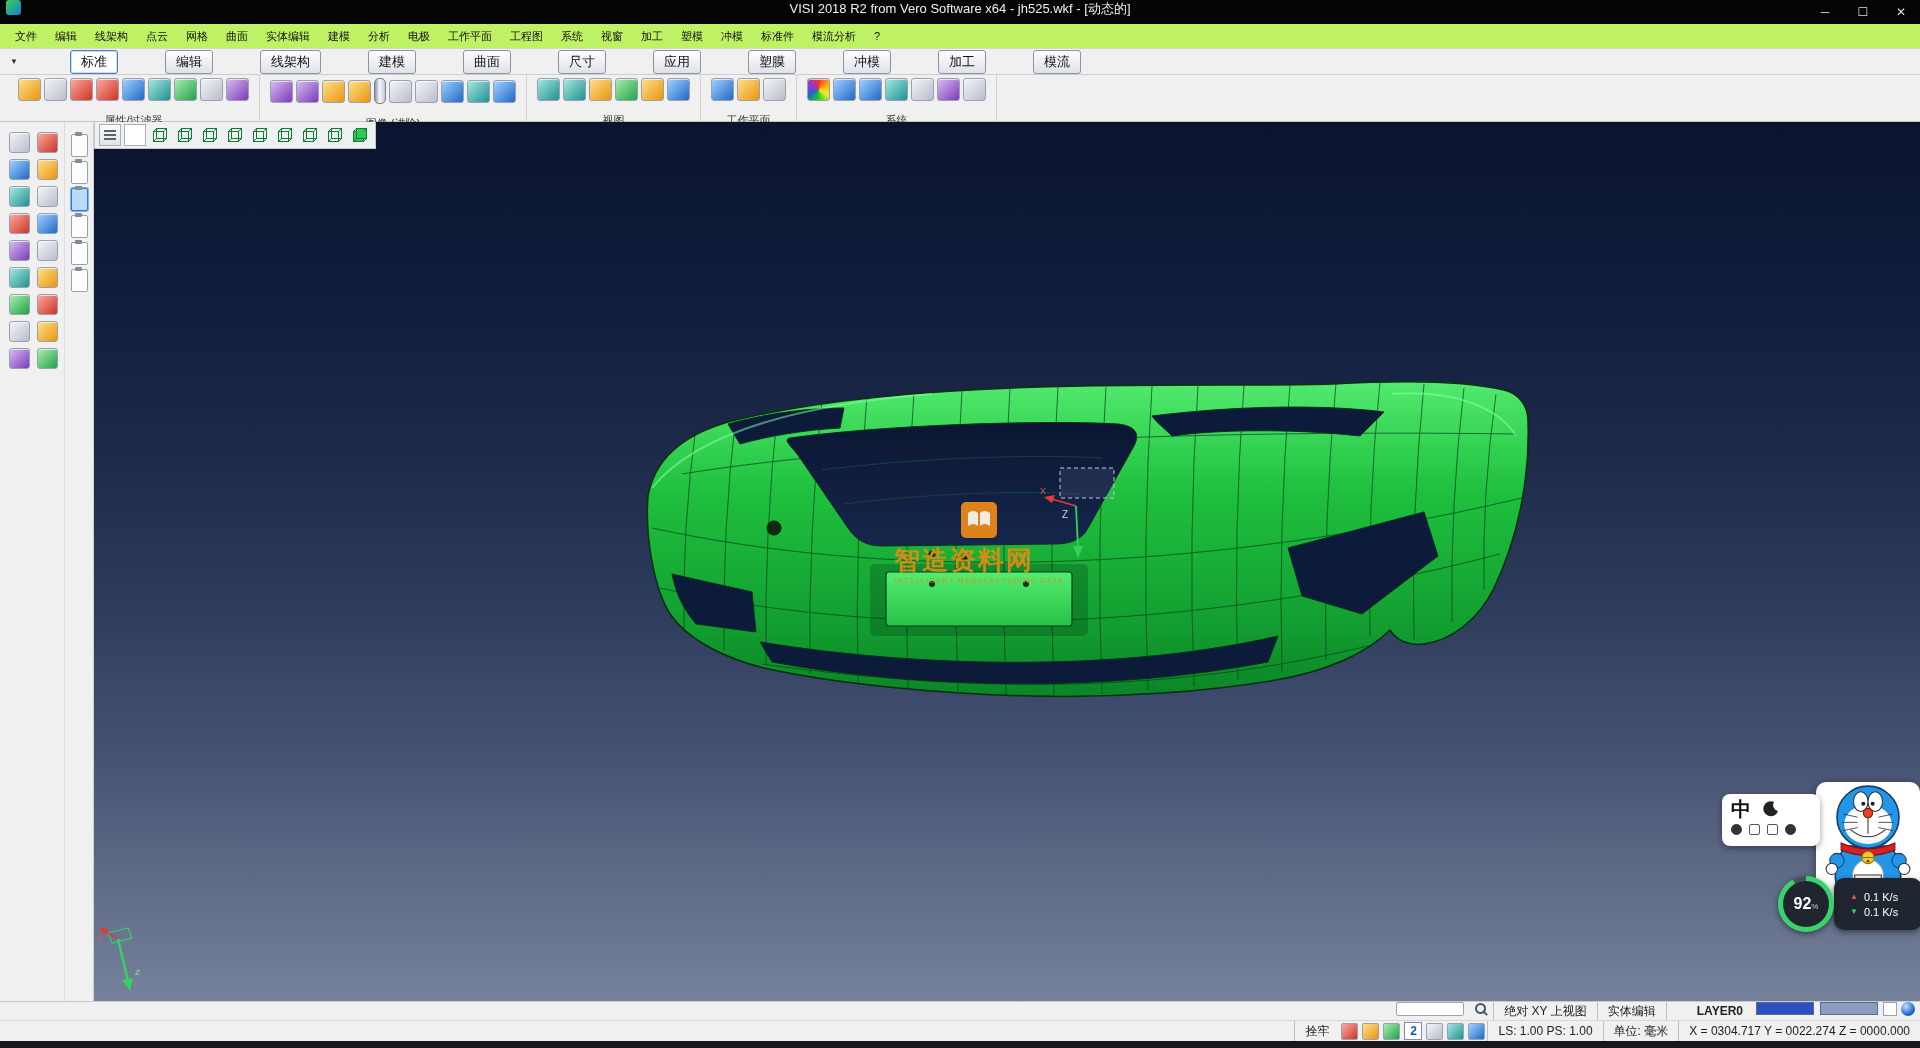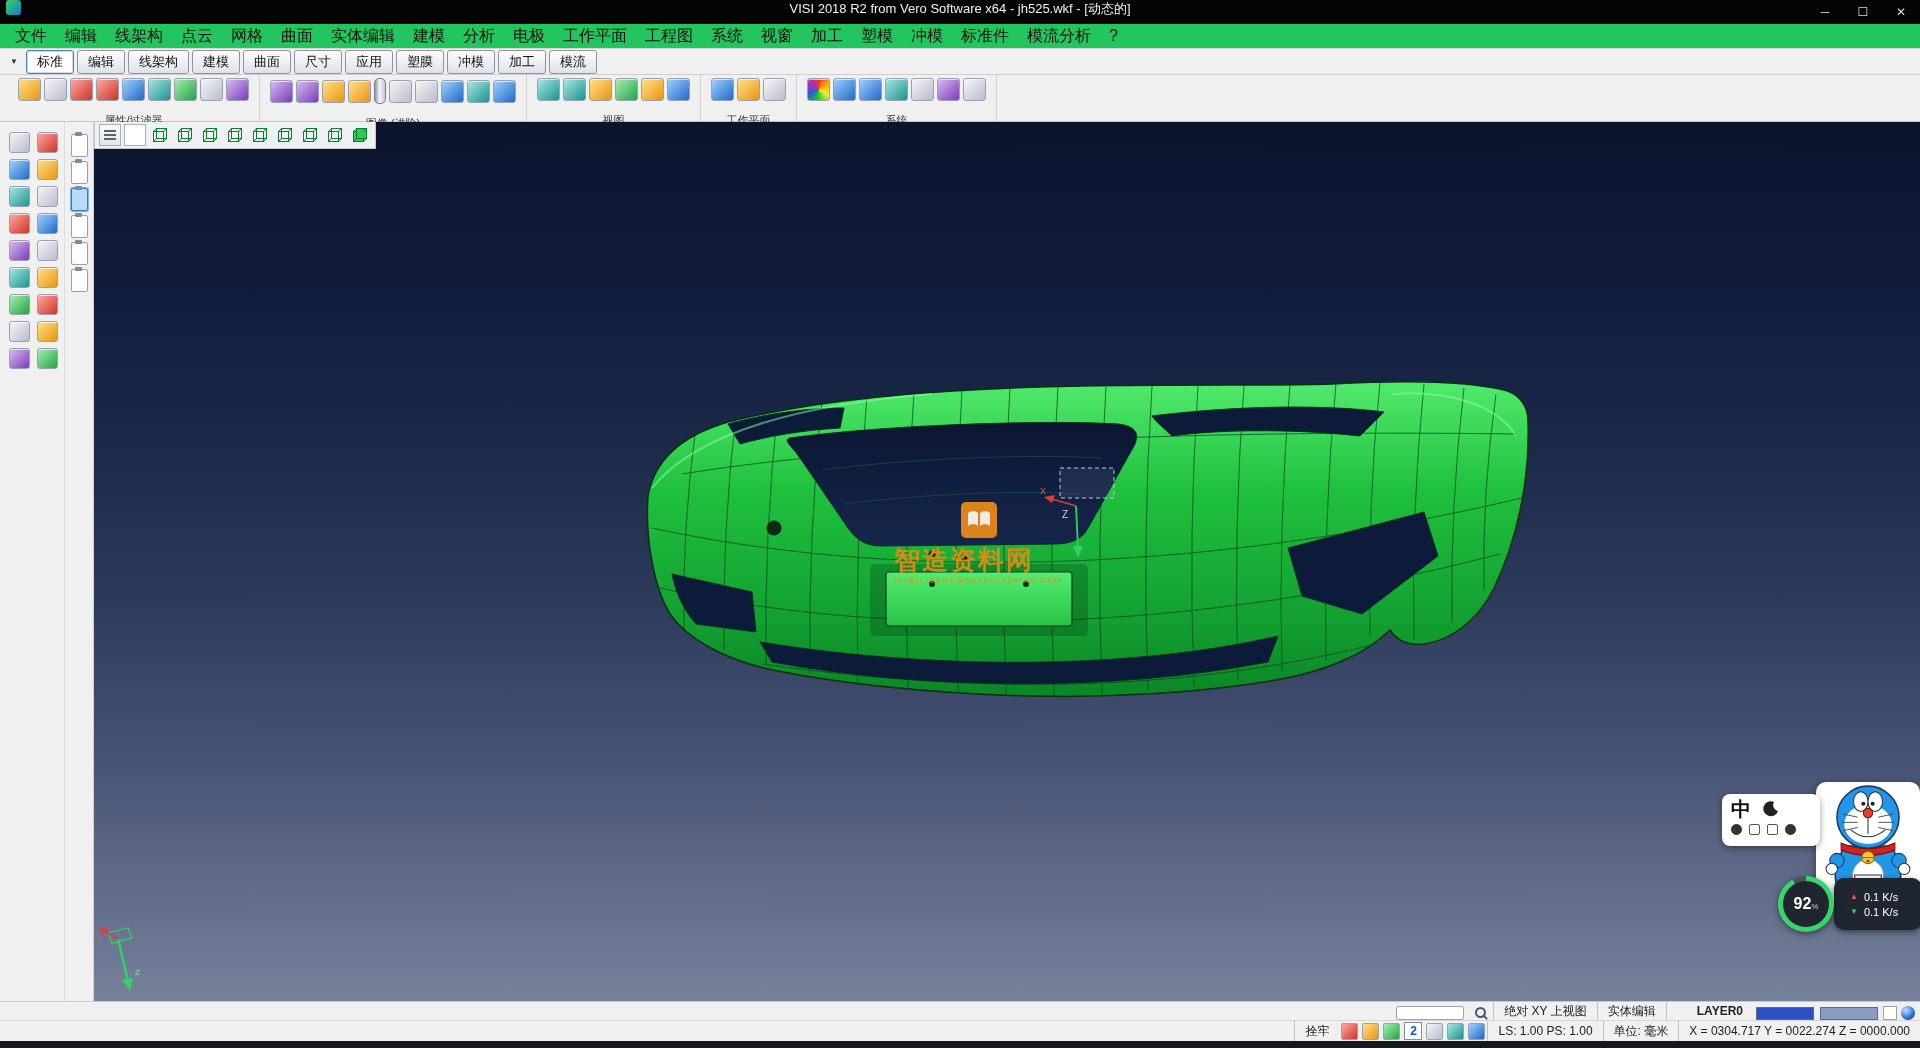--- a/index.html
+++ b/index.html
@@ -7,28 +7,28 @@
   .app{width:1920px;height:1048px;display:flex;flex-direction:column;}
 
   
   .titlebar{height:24px;background:#050505;display:flex;position:relative;color:#e8e8e8;flex:none;}
   .appicon{width:15px;height:15px;margin-left:6px;border-radius:3px;background:linear-gradient(135deg,#3fd05c,#0f7fd0);z-index:2;}
   .wtitle{position:absolute;left:0;right:0;text-align:center;font-size:13px;color:#f0f0f0;}
   .winbtns{margin-left:auto;display:flex;z-index:2;}
   .wbtn{width:38px;height:24px;display:flex;align-items:center;justify-content:center;font-size:12px;color:#ddd;cursor:default;}
 
   
-  .menubar{height:24px;background:#22c55e;border-bottom:1px solid #d6d6d6;display:flex;align-items:center;padding-left:6px;font-size:16px;color:#111;flex:none;}
+  .menubar{height:24px;background:#bef264;border-bottom:1px solid #d6d6d6;display:flex;align-items:center;padding-left:6px;font-size:11px;color:#111;flex:none;}
   .menu-item{padding:2px 9px;white-space:nowrap;}
 
   
   .tabbar{height:25px;background:#f0f0f0;border-bottom:1px solid #cfcfcf;display:flex;align-items:center;padding-left:5px;flex:none;}
   .tab-dd{width:18px;height:18px;display:flex;align-items:center;justify-content:center;font-size:8px;color:#333;margin-right:3px;}
   #tabs-holder{display:flex;gap:3px;}
-  .tab{padding:2px 10px;border:1px solid #8f94a4;border-radius:3px;background:linear-gradient(#fdfdfe,#dfe2ea);font-size:13px;color:#111;white-space:nowrap;}
+  .tab{padding:2px 10px;border:1px solid #8f94a4;border-radius:3px;background:linear-gradient(#fdfdfe,#dfe2ea);font-size:13px;color:#111;white-space:nowrap;margin-left:44px;}
   .tab.active{background:#fff;border-color:#4a7ec8;box-shadow:inset 0 0 0 1px #cadcf3;}
 
   
   .toolbar{height:46px;background:#f0f0f0;border-bottom:1px solid #c4c4c4;display:flex;align-items:stretch;padding-left:8px;flex:none;}
   .tgroup{display:flex;flex-direction:column;padding:3px 10px 0;border-right:1px solid #d2d2d2;}
   .tg-icons{display:flex;align-items:center;gap:3px;height:27px;}
   .tg-label{font-size:11px;color:#333;text-align:center;padding-top:12px;white-space:nowrap;}
 
   .icn{width:21px;height:21px;border-radius:3px;border:1px solid #9aa0b0;box-shadow:inset 0 1px 0 rgba(255,255,255,.65);flex:none;}
   .icn20{width:19px;height:19px;border-radius:3px;border:1px solid #9aa0b0;box-shadow:inset 0 1px 0 rgba(255,255,255,.65);}
@@ -82,21 +82,21 @@
   .ring{position:absolute;left:56px;top:94px;width:56px;height:56px;border-radius:50%;background:conic-gradient(#38d36a 0 331deg,#4a515d 331deg 360deg);display:flex;align-items:center;justify-content:center;z-index:4;box-shadow:0 2px 6px rgba(0,0,0,.5);}
   .ring::before{content:"";position:absolute;inset:5px;border-radius:50%;background:#20262f;}
   .ring b{position:relative;color:#fff;font-size:16px;}
   .ring small{position:relative;color:#ccd2d8;font-size:8px;margin-top:5px;}
   .speeds{position:absolute;left:112px;top:96px;width:88px;height:52px;background:#20262f;border-radius:10px;z-index:3;display:flex;flex-direction:column;justify-content:center;gap:3px;padding-left:16px;box-sizing:border-box;box-shadow:0 2px 6px rgba(0,0,0,.5);}
   .srow{display:flex;align-items:center;gap:6px;color:#fff;font-size:11px;}
   .up-g{color:#e85548;font-size:8px;}
   .down-g{color:#3ad06a;font-size:8px;}
 
   
-  .status1{height:18px;background:#f0f0f0;border-top:1px solid #c8c8c8;display:flex;align-items:flex-end;font-size:12px;color:#222;flex:none;}
+  .status1{height:18px;background:#f0f0f0;border-top:1px solid #c8c8c8;display:flex;align-items:flex-start;font-size:12px;color:#222;flex:none;}
   .status2{height:20px;background:#f0f0f0;border-top:1px solid #d6d6d6;display:flex;align-items:center;font-size:12px;color:#222;flex:none;}
   .s-spacer{flex:1;}
   .s-cell{padding:0 10px;border-left:1px solid #c2c2c2;height:100%;display:flex;align-items:center;white-space:nowrap;}
   .bold{font-weight:bold;padding-left:30px;}
   .mini-box{width:66px;height:12px;background:#fff;border:1px solid #9aa4b2;border-radius:2px;margin-right:5px;}
   .mag{width:14px;height:14px;position:relative;margin:0 5px;}
   .mag::before{content:"";position:absolute;width:7px;height:7px;border:2px solid #44566e;border-radius:50%;left:1px;top:1px;}
   .mag::after{content:"";position:absolute;width:6px;height:2px;background:#44566e;transform:rotate(45deg);left:8px;top:10px;}
   .swatch{width:56px;height:11px;margin:0 3px;border:1px solid #5a6a8a;}
   .sw-blue{background:#2e4fc4;}

